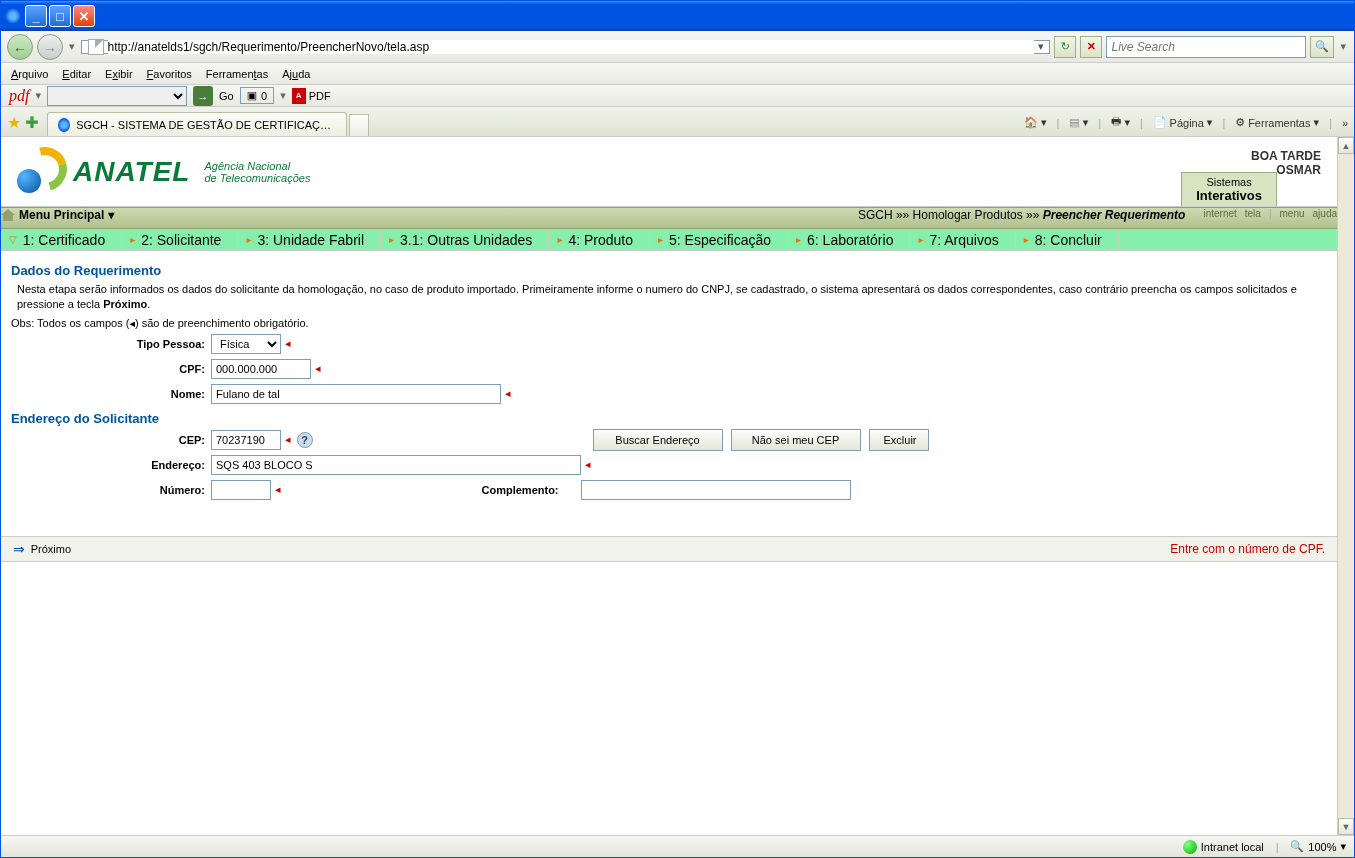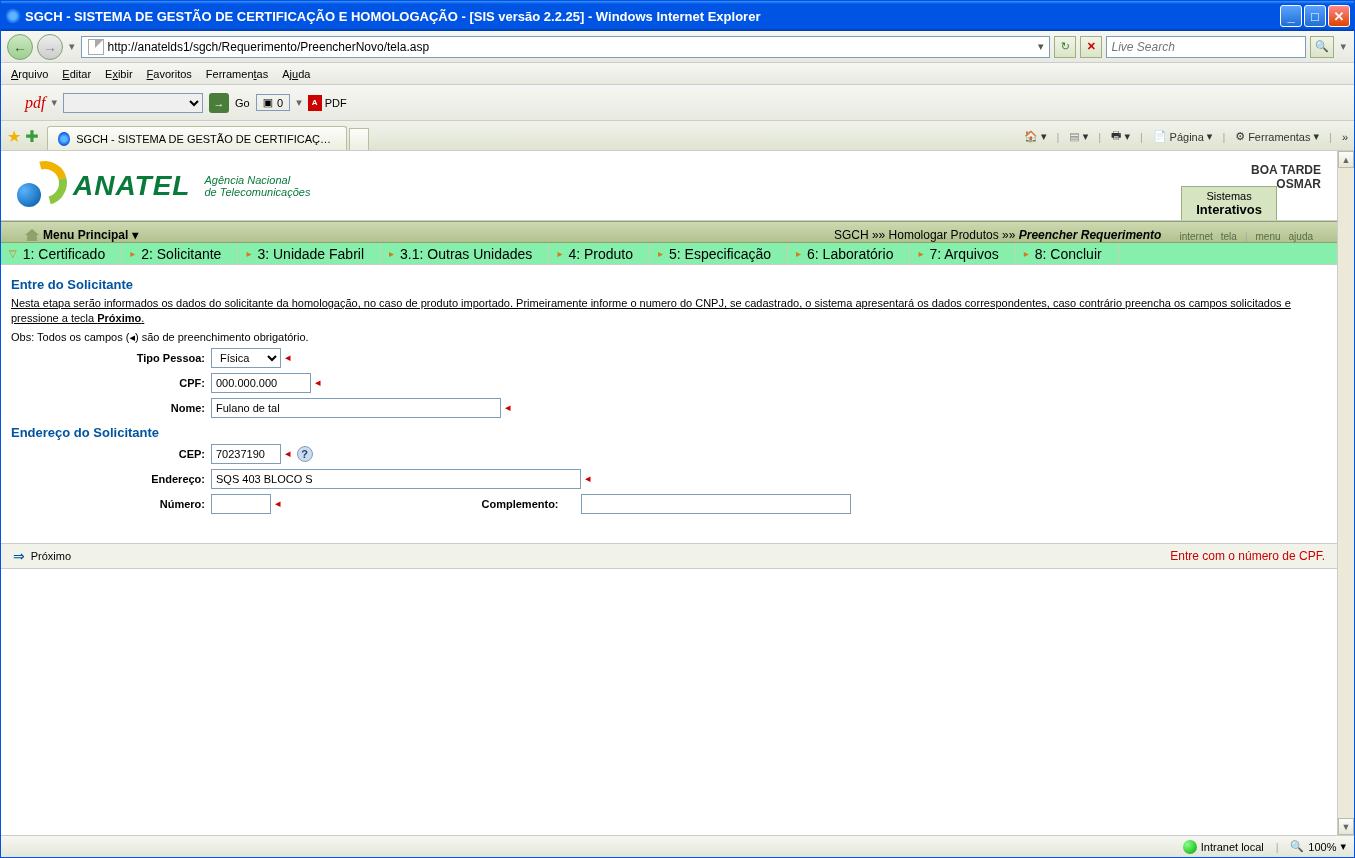--- a/index.html
+++ b/index.html
@@ -12,38 +12,38 @@
 .titlebar .title-text { flex: 1; }
 .win-btns { display: flex; gap: 2px; }
 .win-btn { width: 22px; height: 22px; border: 1px solid #fff; border-radius: 3px; display: flex; align-items: center; justify-content: center; color: #fff; font-weight: bold; cursor: pointer; }
 .win-min, .win-max { background: linear-gradient(to bottom, #5aa3ff, #1f6ed6); }
 .win-close { background: linear-gradient(to bottom, #f88, #d40); }
 
 
 .navbar { height: 32px; background: linear-gradient(to bottom, #f6f7f2, #e8e9e1); display: flex; align-items: center; padding: 2px 6px; gap: 4px; border-bottom: 1px solid #ccc; }
 .nav-arrow { width: 26px; height: 26px; border-radius: 50%; background: linear-gradient(to bottom, #cde8c5, #9fcf90); border: 1px solid #7da373; display: flex; align-items: center; justify-content: center; color: #2d5f1f; font-size: 14px; }
 .nav-arrow.fwd { background: linear-gradient(to bottom, #eee, #ccc); color: #888; }
-.addr-wrap { flex: 1; display: flex; align-items: center; background: #fff; border: 1px solid #7f9db9; height: 22px; padding: 0 2px; }
+.addr-wrap { flex: 1; display: flex; align-items: center; background: #fff; border: 1px solid #7f9db9; height: 14px; padding: 0 2px; }
 .addr-wrap .page-icon { width: 16px; height: 16px; margin: 0 4px; background: #fff; border: 1px solid #aaa; position: relative; }
 .addr-wrap .page-icon::after { content: ''; position: absolute; top: 0; right: 0; border-width: 4px; border-style: solid; border-color: #aaa #fff #fff #aaa; }
 .addr-wrap input { flex: 1; border: none; font-size: 12px; outline: none; }
 .addr-wrap .dd { color: #555; padding: 0 4px; cursor: pointer; }
 .nav-btn-sm { width: 22px; height: 22px; border: 1px solid #9fae85; background: linear-gradient(to bottom, #f1f5e8, #dbe4c7); display: flex; align-items: center; justify-content: center; cursor: pointer; }
 .nav-btn-sm.red { color: #c00; font-weight: bold; }
 .search-box { width: 200px; display: flex; align-items: center; background: #fff; border: 1px solid #7f9db9; height: 22px; padding: 0 4px; }
 .search-box input { flex: 1; border: none; outline: none; color: #888; font-style: italic; font-size: 12px; }
 .search-btn { width: 24px; height: 22px; border: 1px solid #9fae85; background: linear-gradient(to bottom, #f1f5e8, #dbe4c7); display: flex; align-items: center; justify-content: center; }
 
 
 .menubar { height: 22px; background: linear-gradient(to bottom, #f6f7f2, #e8e9e1); display: flex; align-items: center; padding: 0 10px; gap: 14px; border-bottom: 1px solid #ccc; }
 .menubar span { cursor: pointer; }
 .menubar span u { text-decoration: underline; }
 
 
-.pdfbar { height: 36px; background: linear-gradient(to bottom, #f6f7f2, #e8e9e1); display: flex; align-items: center; padding: 0 24px; gap: 6px; border-bottom: 1px solid #ccc; }
+.pdfbar { height: 22px; background: linear-gradient(to bottom, #f6f7f2, #e8e9e1); display: flex; align-items: center; padding: 0 8px; gap: 6px; border-bottom: 1px solid #ccc; }
 .pdfbar .pdf-lbl { color: #c00; font-family: Georgia, serif; font-size: 16px; font-style: italic; }
 .pdfbar select { width: 140px; height: 20px; border: 1px solid #7f9db9; }
 .pdfbar .go-btn { width: 20px; height: 20px; background: #4a7c3a; color: #fff; display: flex; align-items: center; justify-content: center; border-radius: 3px; }
 
 
 .tabbar { height: 30px; background: linear-gradient(to bottom, #f1f3ea, #dfe3d2); display: flex; align-items: flex-end; padding: 0 6px; border-bottom: 1px solid #ccc; }
 .fav-btns { display: flex; gap: 4px; padding-bottom: 4px; margin-right: 8px; }
 .star { color: #f2b200; font-size: 16px; }
 .star-plus { color: #3a9b3a; font-size: 16px; }
 .tab { height: 24px; background: linear-gradient(to bottom, #fdfdfb, #eceedf); border: 1px solid #b8bda4; border-bottom: none; border-radius: 3px 3px 0 0; padding: 0 10px; display: flex; align-items: center; gap: 6px; max-width: 300px; }
@@ -63,39 +63,39 @@
 .logo-swoosh { width: 50px; height: 50px; position: relative; }
 .logo-swoosh .ball { width: 24px; height: 24px; border-radius: 50%; background: radial-gradient(circle at 30% 30%, #5ab3ff, #0054a0); position: absolute; bottom: 4px; left: 0; }
 .logo-swoosh .sw { width: 44px; height: 44px; border: 8px solid transparent; border-top-color: #f2b200; border-right-color: #8cc640; border-radius: 50%; position: absolute; top: 0; right: 0; transform: rotate(30deg); }
 .logo-txt { font-size: 28px; font-weight: bold; color: #0a7a3a; font-style: italic; margin-left: 6px; letter-spacing: 1px; }
 .logo-sub { font-size: 11px; font-style: italic; color: #0a7a3a; margin-left: 14px; }
 .sistemas-tab { position: absolute; right: 60px; bottom: 0; background: #d6e4c2; border: 1px solid #9aaf7f; border-bottom: none; padding: 3px 14px; font-size: 11px; text-align: center; cursor: pointer; }
 .sistemas-tab .big { font-weight: bold; font-size: 13px; }
 .greeting { position: absolute; right: 16px; top: 12px; text-align: right; font-weight: bold; color: #333; font-size: 12px; }
 
 
-.mp-bar { height: 22px; background: linear-gradient(to bottom, #cdd9b0, #b1c18f); display: flex; align-items: flex-end; padding: 0 24px; border-top: 1px solid #8fa26b; border-bottom: 1px solid #8fa26b; font-size: 12px; }
+.mp-bar { height: 22px; background: linear-gradient(to bottom, #cdd9b0, #b1c18f); display: flex; align-items: flex-start; padding: 0 0; border-top: 1px solid #8fa26b; border-bottom: 1px solid #8fa26b; font-size: 12px; }
 .mp-bar .mp-main { font-weight: bold; display: flex; align-items: center; gap: 4px; cursor: pointer; }
 .mp-bar .mp-home { width: 14px; height: 12px; background: #8fa26b; clip-path: polygon(50% 0, 100% 50%, 85% 50%, 85% 100%, 15% 100%, 15% 50%, 0 50%); }
 .mp-bar .crumbs { margin-left: auto; }
 .mp-bar .crumb-cur { font-style: italic; font-weight: bold; }
 .mp-links { display: flex; gap: 8px; margin-left: 18px; font-size: 10px; color: #5b6d45; }
 .mp-links span { cursor: pointer; }
 
 
 .wizard { height: 22px; background: #86efac; display: flex; border-bottom: 1px solid #ccc; font-size: 14px; }
 .wiz-step { flex: 0 0 auto; display: flex; align-items: center; padding: 0 16px 0 8px; border-right: 1px solid #c9d1b4; cursor: pointer; position: relative; }
 .wiz-step::before { content: '▸'; color: #d47b1a; margin-right: 6px; font-size: 10px; }
 .wiz-step.first::before { content: '▽'; }
 
 
 .content { flex: 1; overflow: auto; padding: 6px 10px; background: #fff; }
 .h1 { color: #0054a0; font-weight: bold; font-size: 15px; margin: 4px 0; }
 .h2 { color: #0054a0; font-weight: bold; font-size: 13px; margin: 6px 0 2px 0; }
-.intro { font-size: 11px; margin: 4px 0; line-height: 1.4; text-decoration: underline; }
+.intro { font-size: 11px; margin: 4px 6px; line-height: 1.4; }
 .intro b { font-weight: bold; }
 .obs { font-size: 11px; }
 
 .form-row { display: flex; align-items: center; margin: 3px 0; min-height: 22px; }
 .form-row .lbl { width: 200px; text-align: right; padding-right: 6px; font-weight: bold; font-size: 11px; }
 .form-row input[type=text], .form-row select { border: 1px solid #7f9db9; height: 20px; font-size: 11px; padding: 0 4px; background: #fff; }
 .form-row .req { color: #c00; margin-left: 4px; font-size: 11px; }
 .form-row .help { width: 16px; height: 16px; border-radius: 50%; background: #cde; color: #246; display: inline-flex; align-items: center; justify-content: center; margin-left: 6px; font-weight: bold; cursor: pointer; border: 1px solid #7f9db9; }
 .btn { background: linear-gradient(to bottom, #fdfdfb, #e3e6d7); border: 1px solid #7f9db9; padding: 2px 14px; cursor: pointer; font-size: 11px; height: 22px; }
 .cep-btns { margin-left: 360px; display: flex; gap: 8px; }
@@ -121,21 +121,20 @@
 .page-body-wrap { display: flex; flex: 1; overflow: hidden; }
 .page-body { flex: 1; display: flex; flex-direction: column; overflow: hidden; }
 </style>
 </head>
 <body>
 
 <div class="window">
 
   <div class="titlebar">
     <div class="ie-icon"></div>
-    <div class="title-text">SGCH - SISTEMA DE GESTÃO DE CERTIFICAÇÃO E HOMOLOGAÇÃO - [SIS versão 2.2.25] - Windows Internet Explorer</div>
     <div class="win-btns">
       <div class="win-btn win-min">_</div>
       <div class="win-btn win-max">□</div>
       <div class="win-btn win-close">✕</div>
     </div>
   </div>
 
   <div class="navbar">
     <div class="nav-arrow">←</div>
     <div class="nav-arrow fwd">→</div>
@@ -255,21 +254,21 @@
         <div class="wiz-step">3: Unidade Fabril</div>
         <div class="wiz-step">3.1: Outras Unidades</div>
         <div class="wiz-step">4: Produto</div>
         <div class="wiz-step">5: Especificação</div>
         <div class="wiz-step">6: Laboratório</div>
         <div class="wiz-step">7: Arquivos</div>
         <div class="wiz-step">8: Concluir</div>
       </div>
 
       <div class="content" style="position:relative">
-        <div class="h2">Entre do Solicitante</div>
+        <div class="h2">Dados do Requerimento</div>
         <div class="intro">
           <span>Nesta etapa serão informados os dados do solicitante da homologação, no caso de produto importado. Primeiramente informe o numero do CNPJ, se cadastrado, o sistema apresentará os dados correspondentes, caso contrário preencha os campos solicitados e pressione a tecla </span><b>Próximo</b>.
         </div>
         <div class="obs"><span>Obs: Todos os campos (◂) são de preenchimento obrigatório.</span></div>
 
         <div class="form-row">
           <div class="lbl">Tipo Pessoa:</div>
           <select style="width:70px"><option>Física</option></select>
           <span class="req">◂</span>
         </div>
@@ -284,20 +283,25 @@
           <span class="req">◂</span>
         </div>
 
         <div class="h2">Endereço do Solicitante</div>
 
         <div class="form-row" style="position:relative">
           <div class="lbl">CEP:</div>
           <input type="text" style="width: 70px;" value="70237190">
           <span class="req">◂</span>
           <span class="help">?</span>
+          <div class="cep-btns" style="margin-left:280px">
+            <button class="btn" style="width:130px">Buscar Endereço</button>
+            <button class="btn" style="width:130px">Não sei meu CEP</button>
+            <button class="btn" style="width:60px">Excluir</button>
+          </div>
         </div>
         <div class="form-row">
           <div class="lbl">Endereço:</div>
           <input type="text" style="width: 370px;" value="SQS 403 BLOCO S">
           <span class="req">◂</span>
         </div>
         <div class="form-row">
           <div class="lbl">Número:</div>
           <input type="text" style="width: 60px;" value="">
           <span class="req">◂</span>

